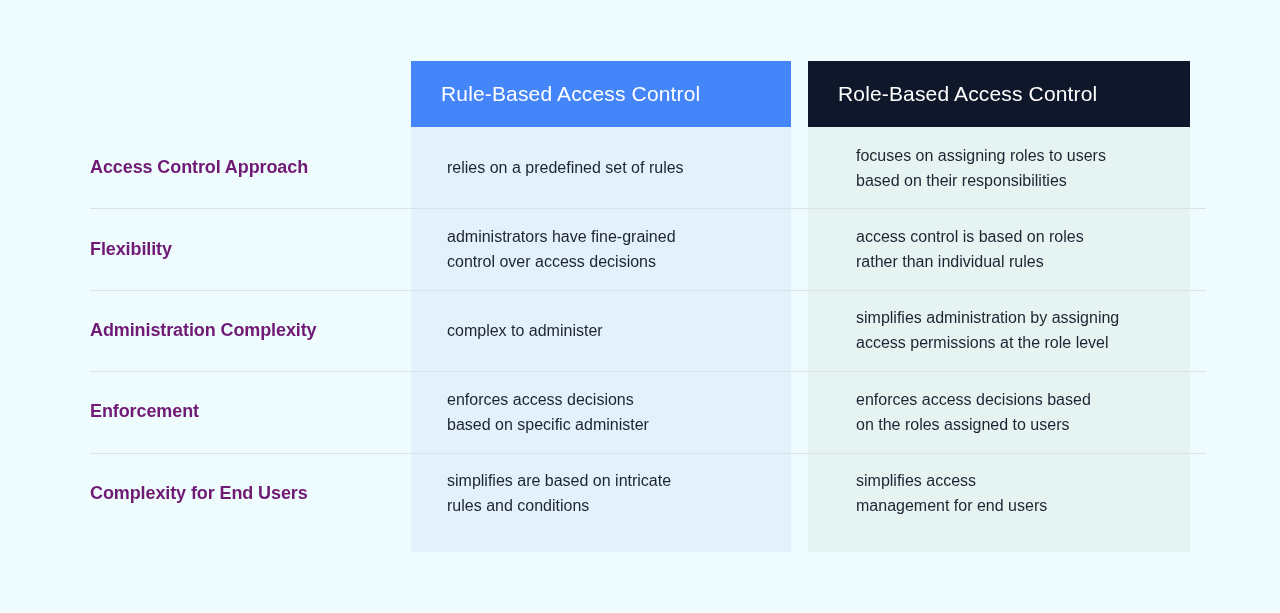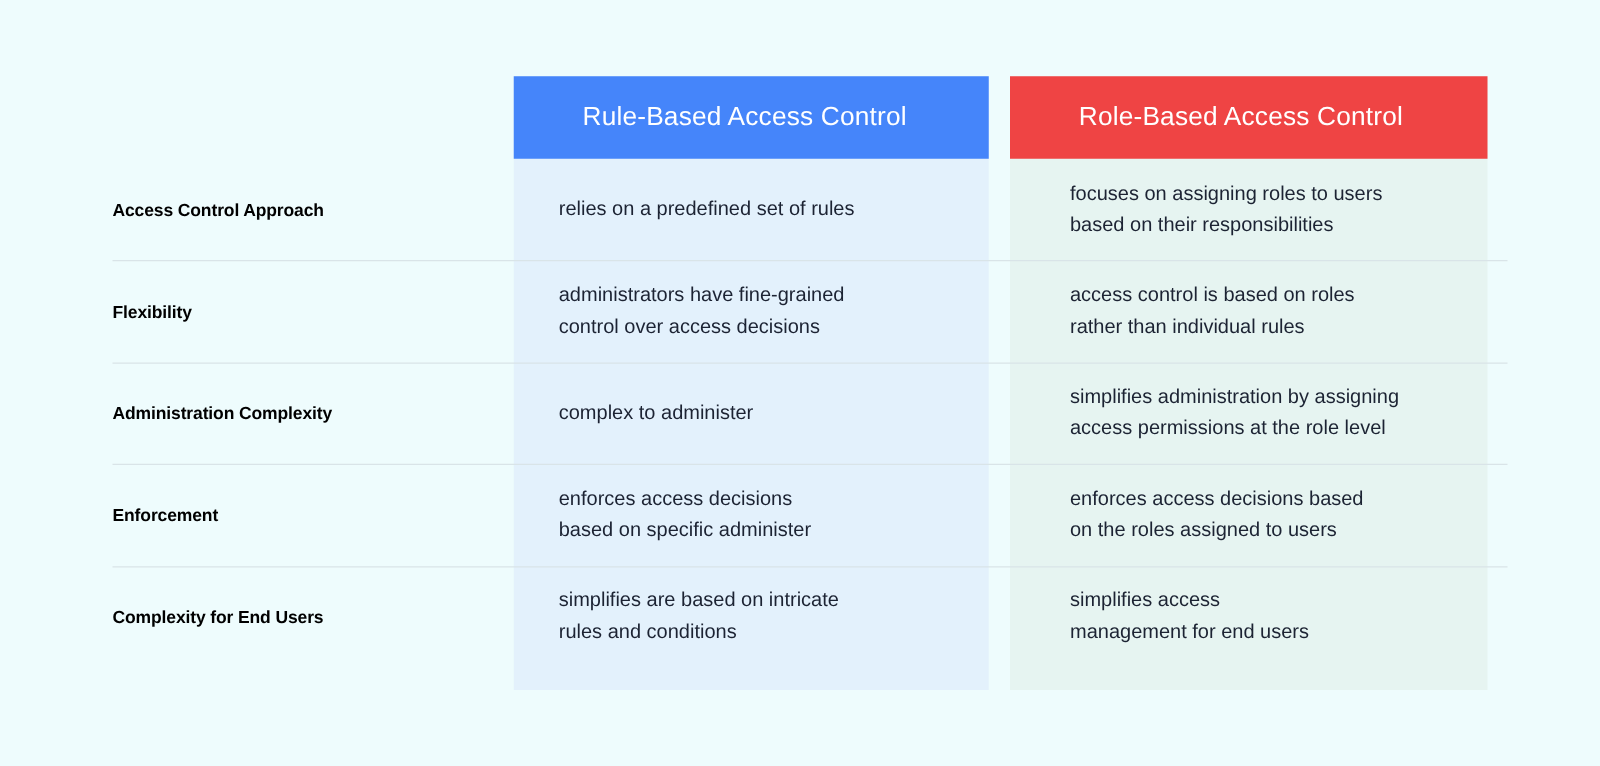--- a/index.html
+++ b/index.html
@@ -40,31 +40,31 @@
     background: #e6f4f1;
   }
 
   
   .col-header {
     position: absolute;
     top: 61px;
     height: 66px;
     display: flex;
     align-items: center;
-    padding-left: 55px;
+    padding-left: 30px;
   }
   .col-header.col-1 {
     left: 411px;
     width: 380px;
     background: #4585fa;
   }
   .col-header.col-2 {
     left: 808px;
     width: 382px;
-    background: #ef4444;
+    background: #0f172a;
   }
   .col-header-label {
     color: #ffffff;
     font-size: 21px;
     font-weight: 400;
     letter-spacing: 0.15px;
     white-space: nowrap;
   }
 
   
@@ -96,23 +96,23 @@
     width: 1280px;
     height: 100%;
     display: flex;
     align-items: center;
   }
 
   .row-label {
     position: absolute;
     left: 90px;
     width: 310px;
-    font-size: 14px;
+    font-size: 18px;
     font-weight: 700;
-    color: #000000;
+    color: #701a75;
     letter-spacing: -0.1px;
   }
 
   .cell {
     position: absolute;
     font-size: 16px;
     font-weight: 400;
     color: #1c2333;
     line-height: 25px;
     white-space: pre-line;

